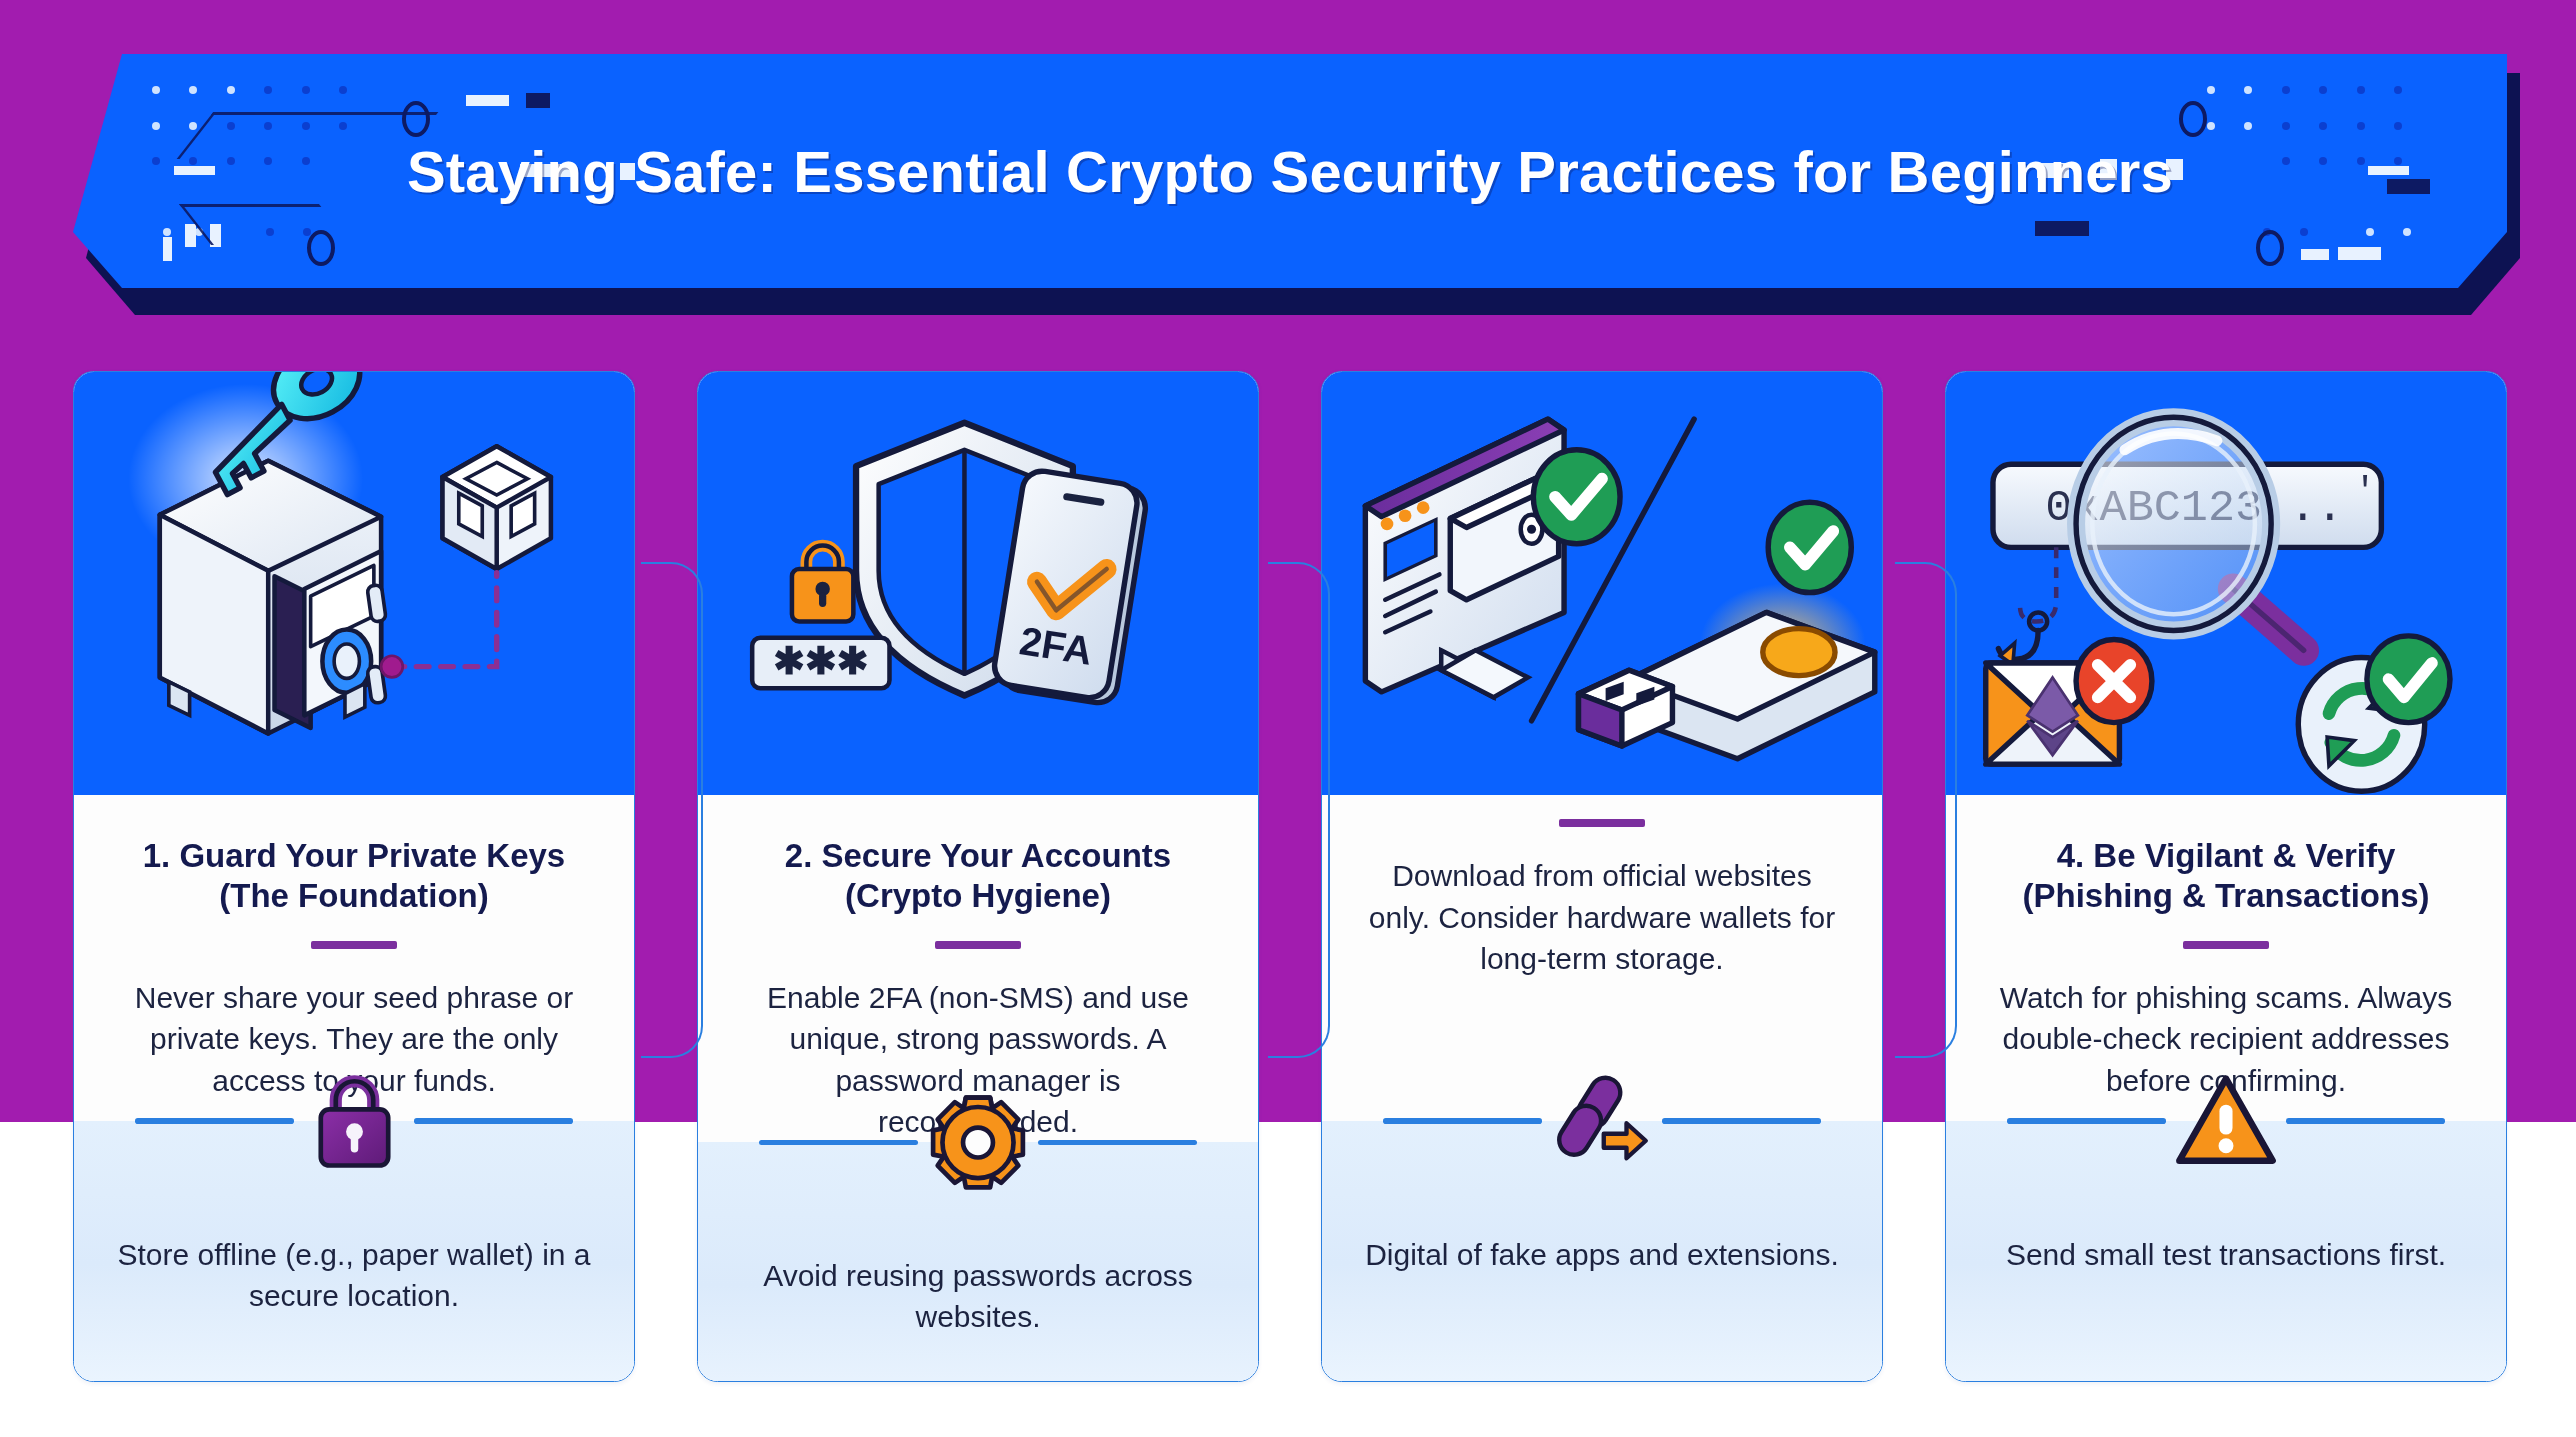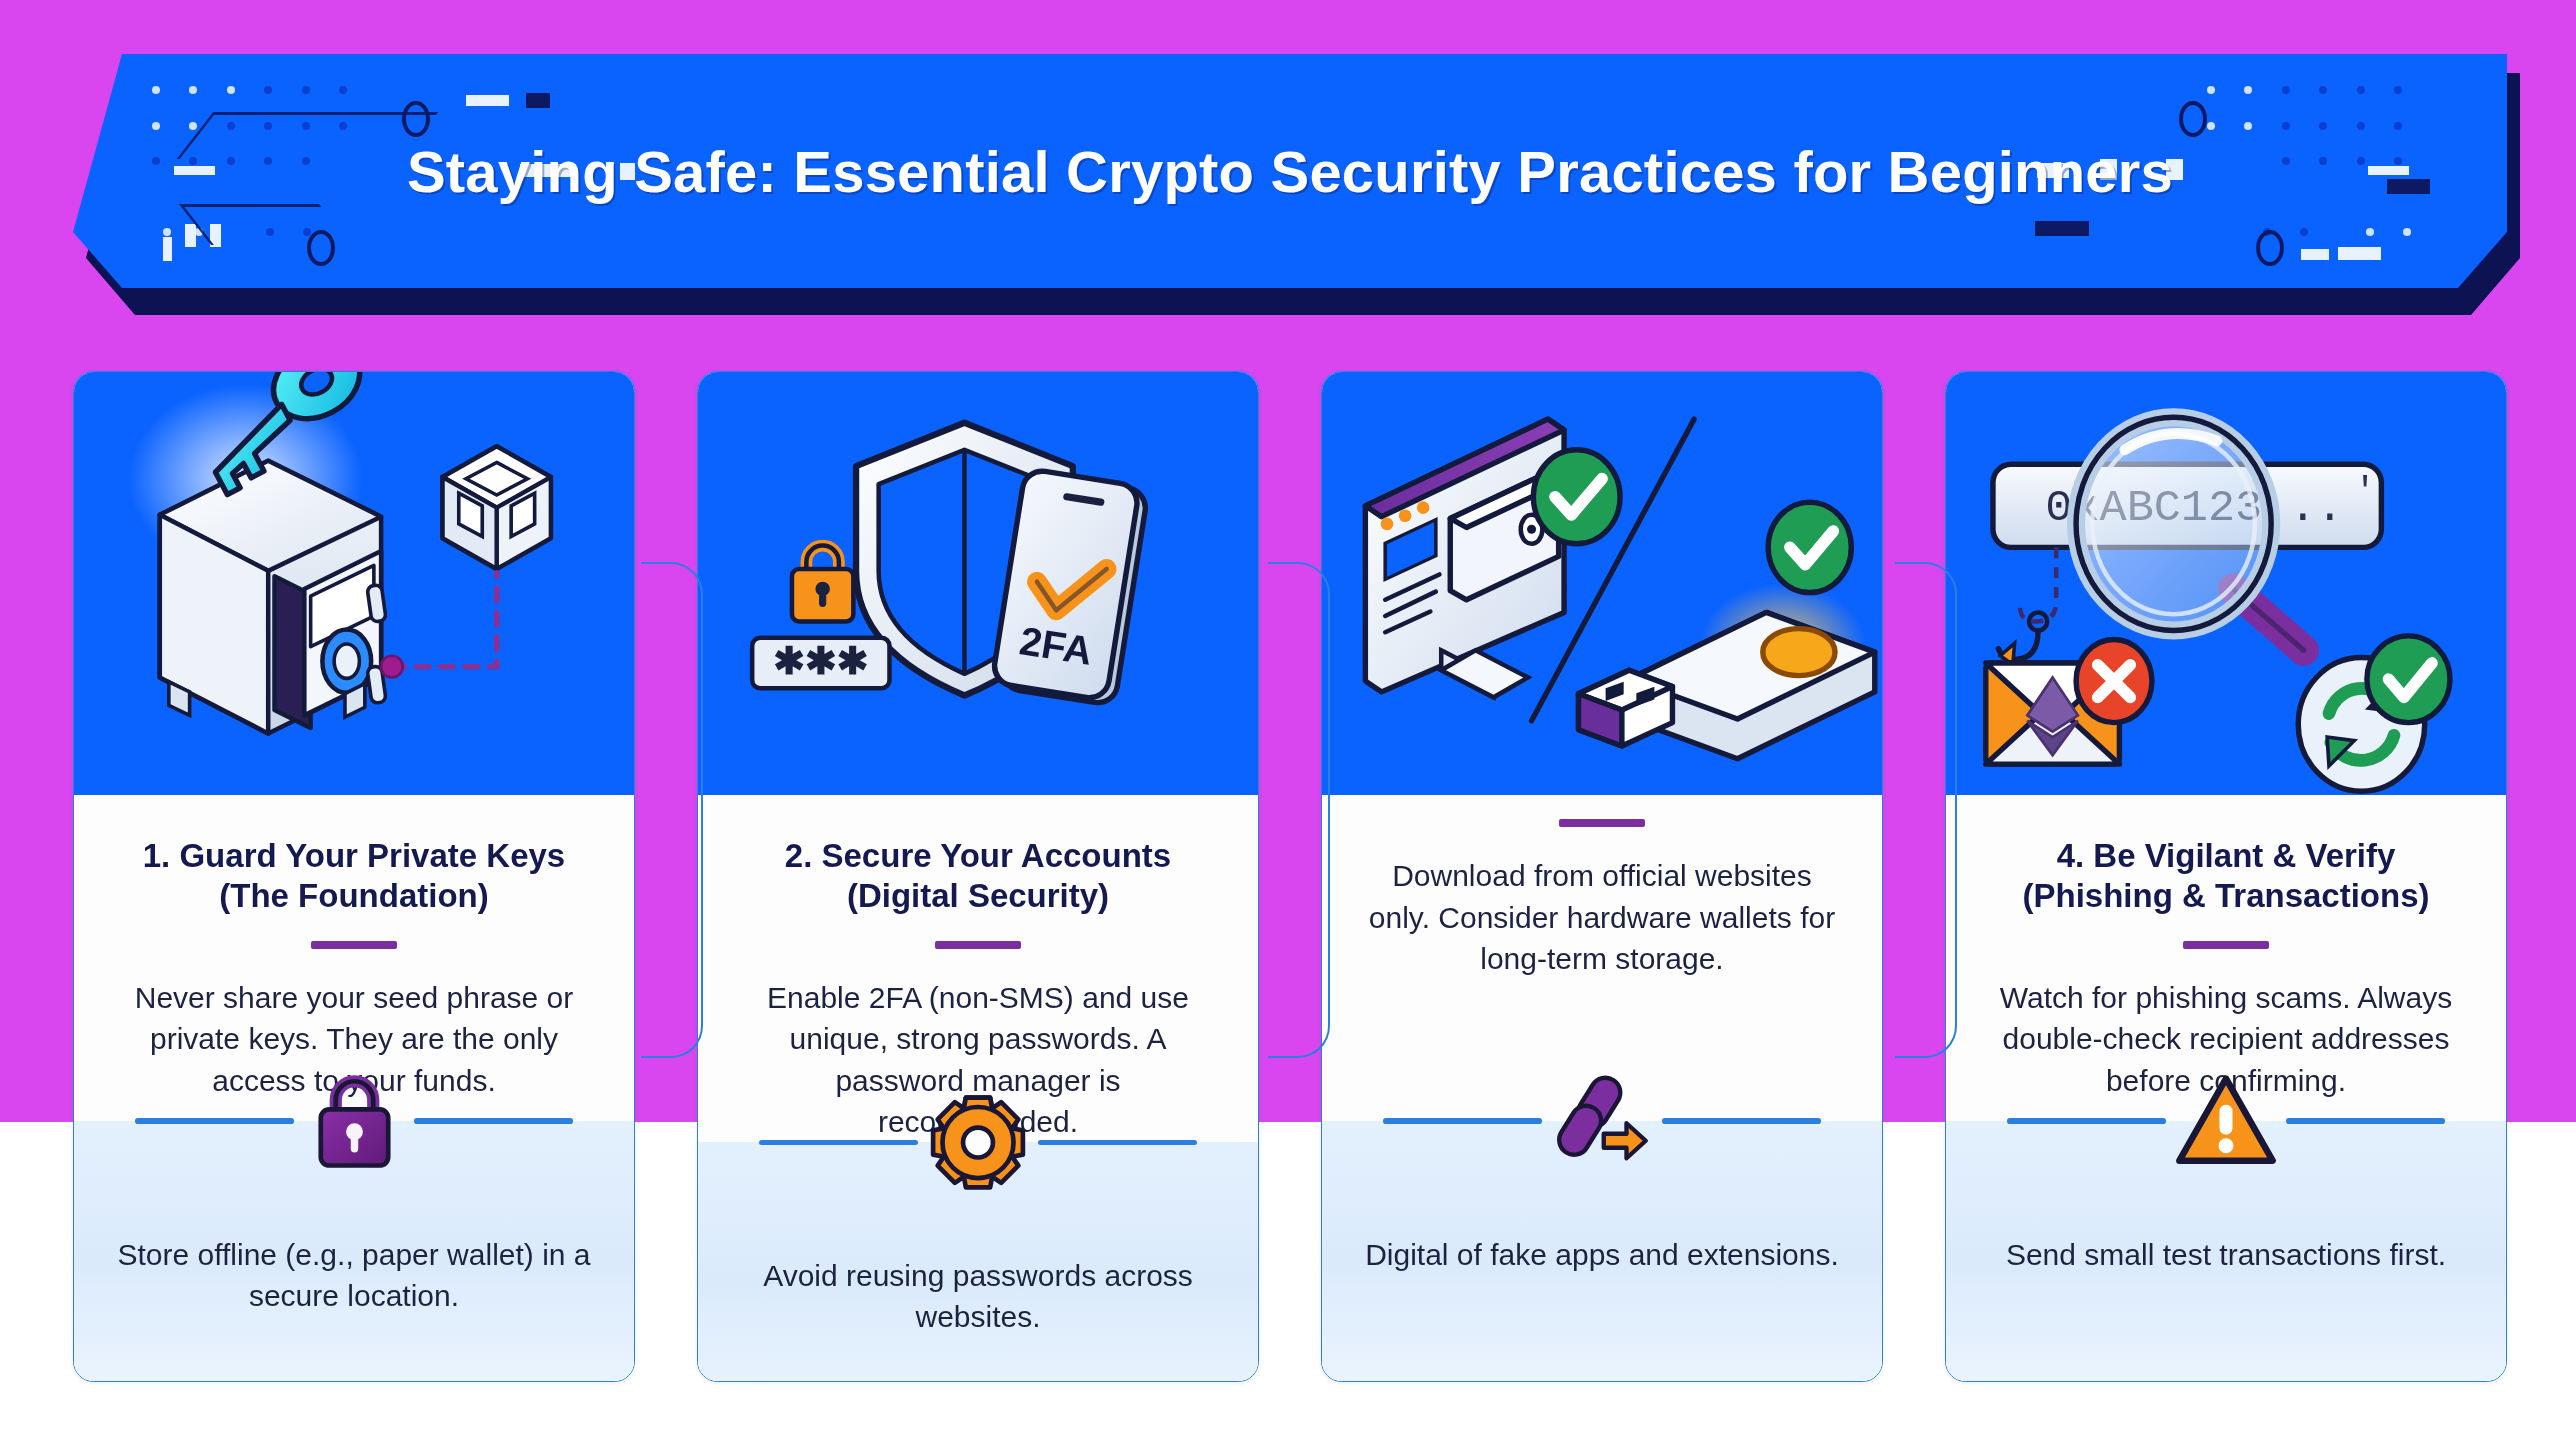--- a/index.html
+++ b/index.html
@@ -3,21 +3,21 @@
 <meta charset="utf-8">
 <title>Staying Safe: Essential Crypto Security Practices for Beginners</title>
 <style>
   * { margin:0; padding:0; box-sizing:border-box; }
   html,body{
     width:2576px; height:1438px;
     background:#ffffff;
     font-family:"Liberation Sans", sans-serif;
     overflow:hidden;
   }
-  .page{ position:relative; width:2576px; height:1122px; background:#d946ef; }
+  .page{ position:relative; width:2576px; height:1122px; background:#a21caf; }
 
   
   .banner-wrap{ position:absolute; left:73px; top:54px; width:2434px; height:243px; }
   .banner-shadow{
     position:absolute; left:13px; top:19px; width:2434px; height:242px;
     background:#0d1252;
     clip-path: polygon(49px 0, 2434px 0, 2434px 185px, 2385px 242px, 49px 242px, 0 185px);
   }
   .banner{
     position:absolute; left:0; top:0; width:2434px; height:234px;
@@ -358,21 +358,21 @@
 
           <g transform="translate(60,286)">
             <rect x="0" y="0" width="152" height="56" rx="9" fill="#e7eef8" stroke="#141a3c" stroke-width="5"></rect>
             <text x="76" y="40" text-anchor="middle" font-family="Liberation Sans, sans-serif" font-size="42" font-weight="bold" fill="#1a2240">✱✱✱</text>
           </g>
         </svg>
       </div>
       <div class="card-body">
         <div class="card-title">
           <span>2. Secure Your Accounts</span><br>
-          <span>(Digital Security)</span>
+          <span>(Crypto Hygiene)</span>
         </div>
         <div class="accent-rule"></div>
         <div class="card-desc">Enable 2FA (non-SMS) and use unique, strong passwords. A password manager is recommended.</div>
         <div class="card-footer">
           <div class="footer-divider">
             <span class="fd-line"></span>
             <span class="fd-gap"></span>
             <span class="fd-line"></span>
           </div>
           <div class="footer-icon">

